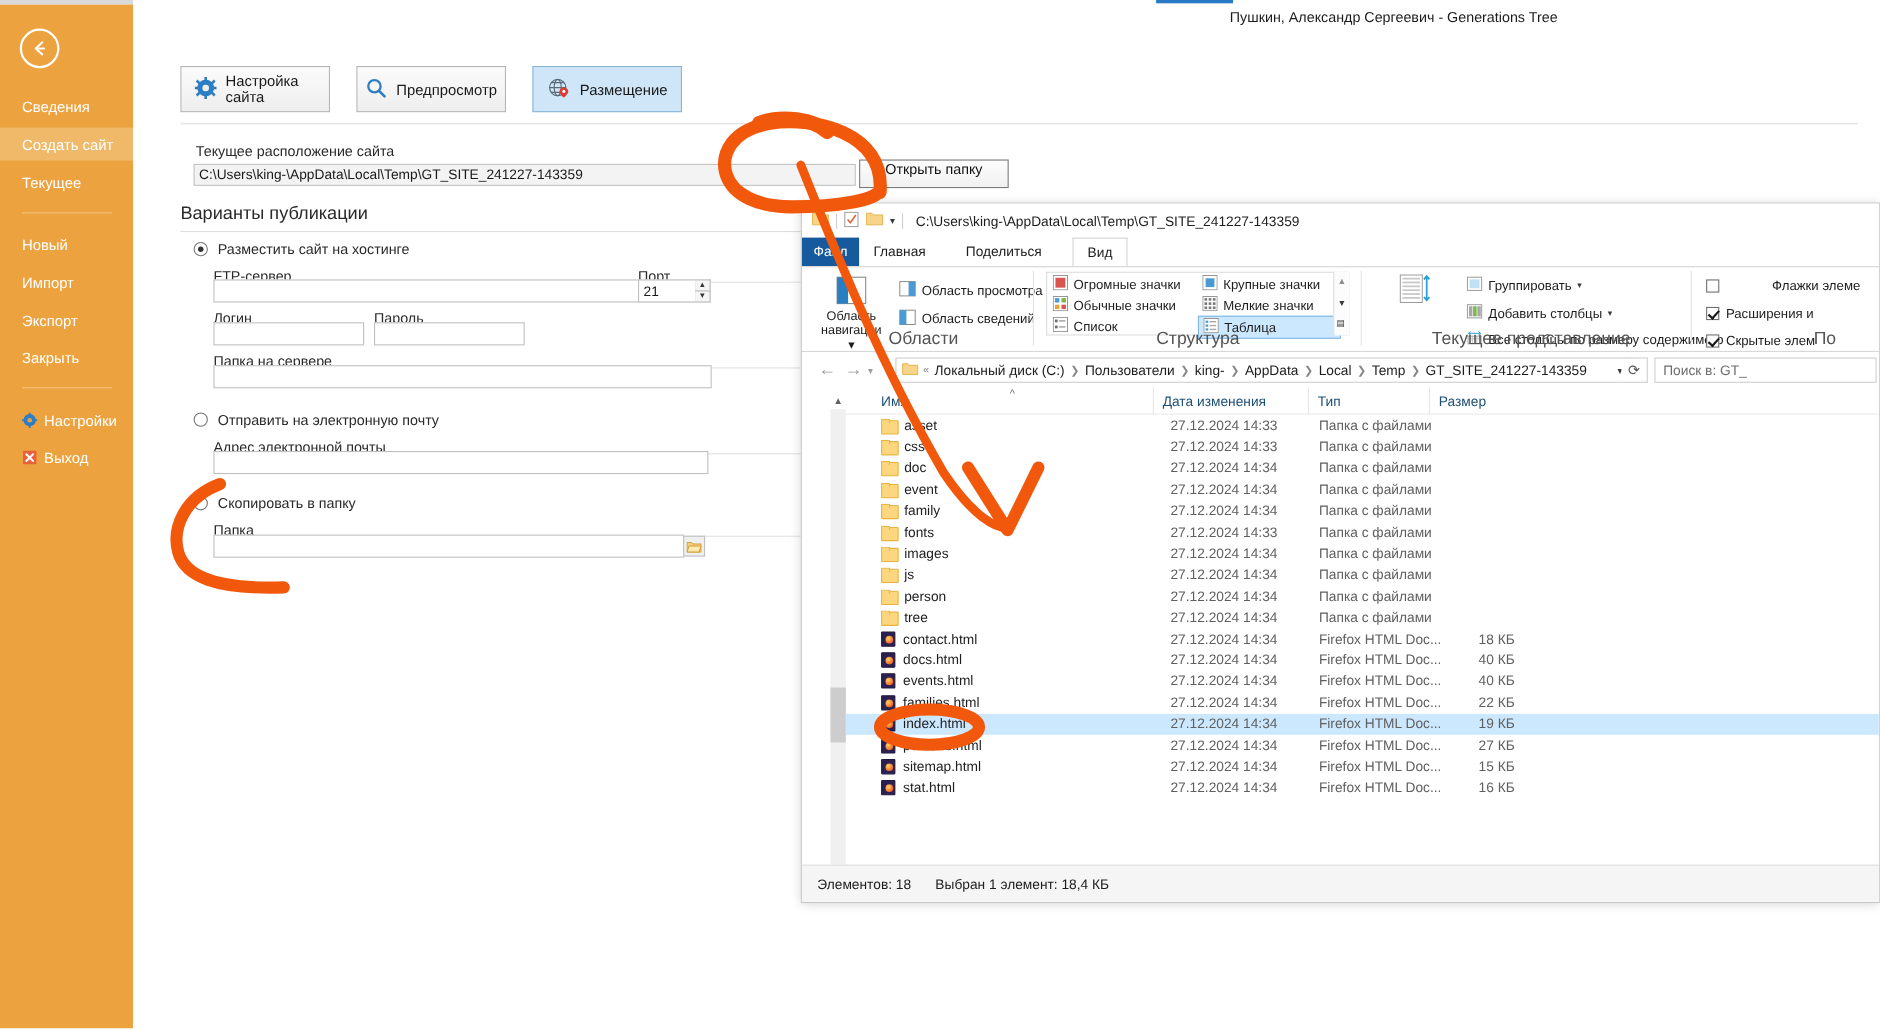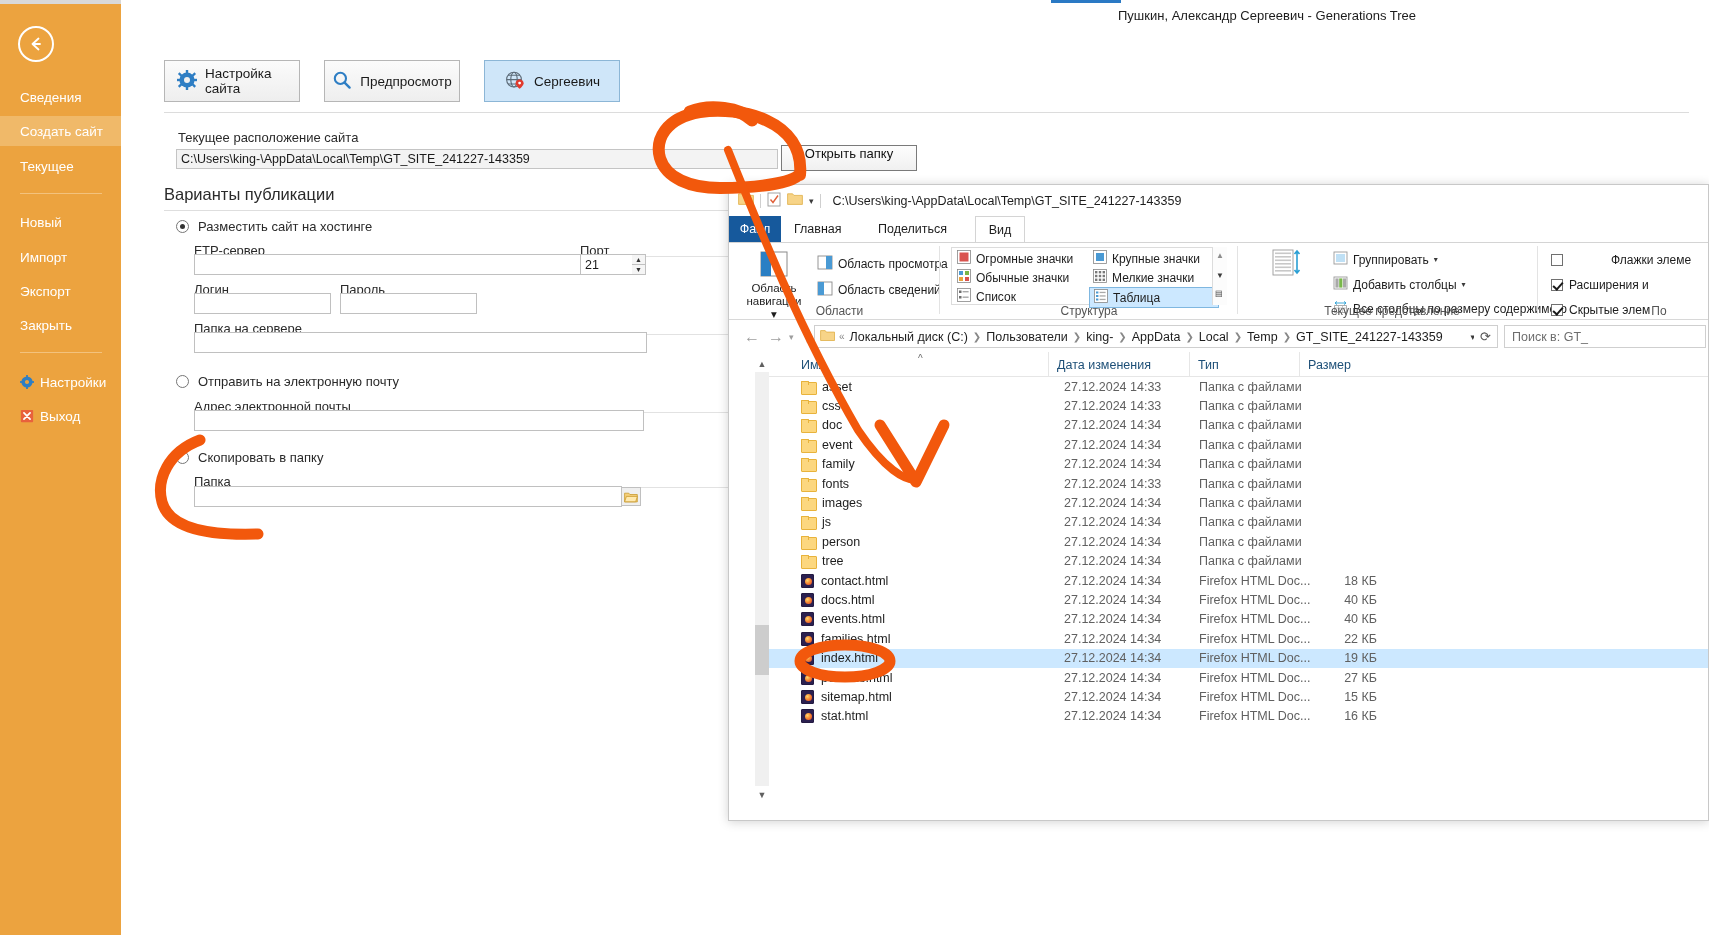--- a/index.html
+++ b/index.html
@@ -157,21 +157,21 @@
   .rb-tab.active {
     background:#fff; border:1px solid #d4d4d4; border-bottom:none;
     color:#1d1d1d;
   }
   .ribbon {
     position:absolute; left:0; top:57px; width:981px; height:78px;
     background:#ffffff; border-top:1px solid #d4d4d4; border-bottom:1px solid #d8d8d8;
   }
   .rb-group-sep { position:absolute; top:3px; width:1px; height:68px; background:#e3e3e3;}
   .rb-group-lbl {
-    position:absolute; bottom:1px; font-size:12px; color:#545454; text-align:center;
+    position:absolute; bottom:1px; font-size:16px; color:#545454; text-align:center;
   }
   .rb-item {
     position:absolute; display:flex; align-items:center; gap:5px;
     font-size:12px; color:#1d1d1d; cursor:pointer; white-space:nowrap;
   }
   .rb-big {
     position:absolute; display:flex; flex-direction:column; align-items:center;
     font-size:12px; color:#1d1d1d; cursor:pointer; text-align:center; line-height:13px;
   }
   .gal-item {
@@ -394,21 +394,21 @@
     <div class="tabbtn active" style="left:363px; width:136px;">
       <span>
         <svg width="22" height="20" viewBox="0 0 22 20" aria-hidden="true">
           <circle cx="10" cy="9.6" r="7.4" fill="none" stroke="#5c6b78" stroke-width="1.1"></circle>
           <ellipse cx="10" cy="9.6" rx="3.2" ry="7.4" fill="none" stroke="#5c6b78" stroke-width="1.1"></ellipse>
           <path d="M2.8 9.6 H17.2 M4 5.2 H16 M4 14 H16" stroke="#5c6b78" stroke-width="1.1" fill="none"></path>
           <path d="M15.6 9.6 c2.4 0 4 1.6 4 3.6 c0 2.4 -4 5.6 -4 5.6 s-4 -3.2 -4 -5.6 c0 -2 1.6 -3.6 4 -3.6 z" fill="#e03a2e"></path>
           <circle cx="15.6" cy="13.1" r="1.4" fill="#ffffff"></circle>
         </svg>
       </span>
-      <span>Сергеевич</span>
+      <span>Размещение</span>
     </div>
 
     <div class="tab-sep"></div>
 
     <div class="field-label" style="left:57px; top:130px;">Текущее расположение сайта</div>
     <div class="ro-input" style="left:55px; top:149px; width:602px;">C:\Users\king-\AppData\Local\Temp\GT_SITE_241227-143359</div>
     <div class="open-folder-btn">
       <span>Открыть папку</span>
     </div>
 
@@ -906,20 +906,24 @@
           <div class="f-name">
             <span class="html-ico"></span>
             <span>stat.html</span>
           </div>
           <div class="f-date">27.12.2024 14:34</div>
           <div class="f-type">Firefox HTML Doc...</div>
           <div class="f-size">16 КБ</div>
         </div>
       </div>
 
+    <div class="ex-status">
+      <span class="st-item">Элементов: 18</span>
+      <span class="st-item" style="padding-left:22px;">Выбран 1 элемент: 18,4 КБ</span>
+    </div>
   </div>
 
   <svg class="anno" style="left:0;top:0;" width="1709" height="935" viewBox="0 0 1709 935">
 
     <path d="M800 175 C805 120 740 106 700 112 C665 118 655 140 660 158
              C666 178 690 188 720 188 C760 188 800 182 800 172" fill="none" stroke="#f2580c" stroke-width="12" stroke-linecap="round"></path>
 
     <path d="M690 112 C710 104 740 108 752 120" fill="none" stroke="#f2580c" stroke-width="13" stroke-linecap="round"></path>
 
     <path d="M728 150 C760 230 800 330 858 430 C885 470 905 480 916 480" fill="none" stroke="#f2580c" stroke-width="8" stroke-linecap="round"></path>

